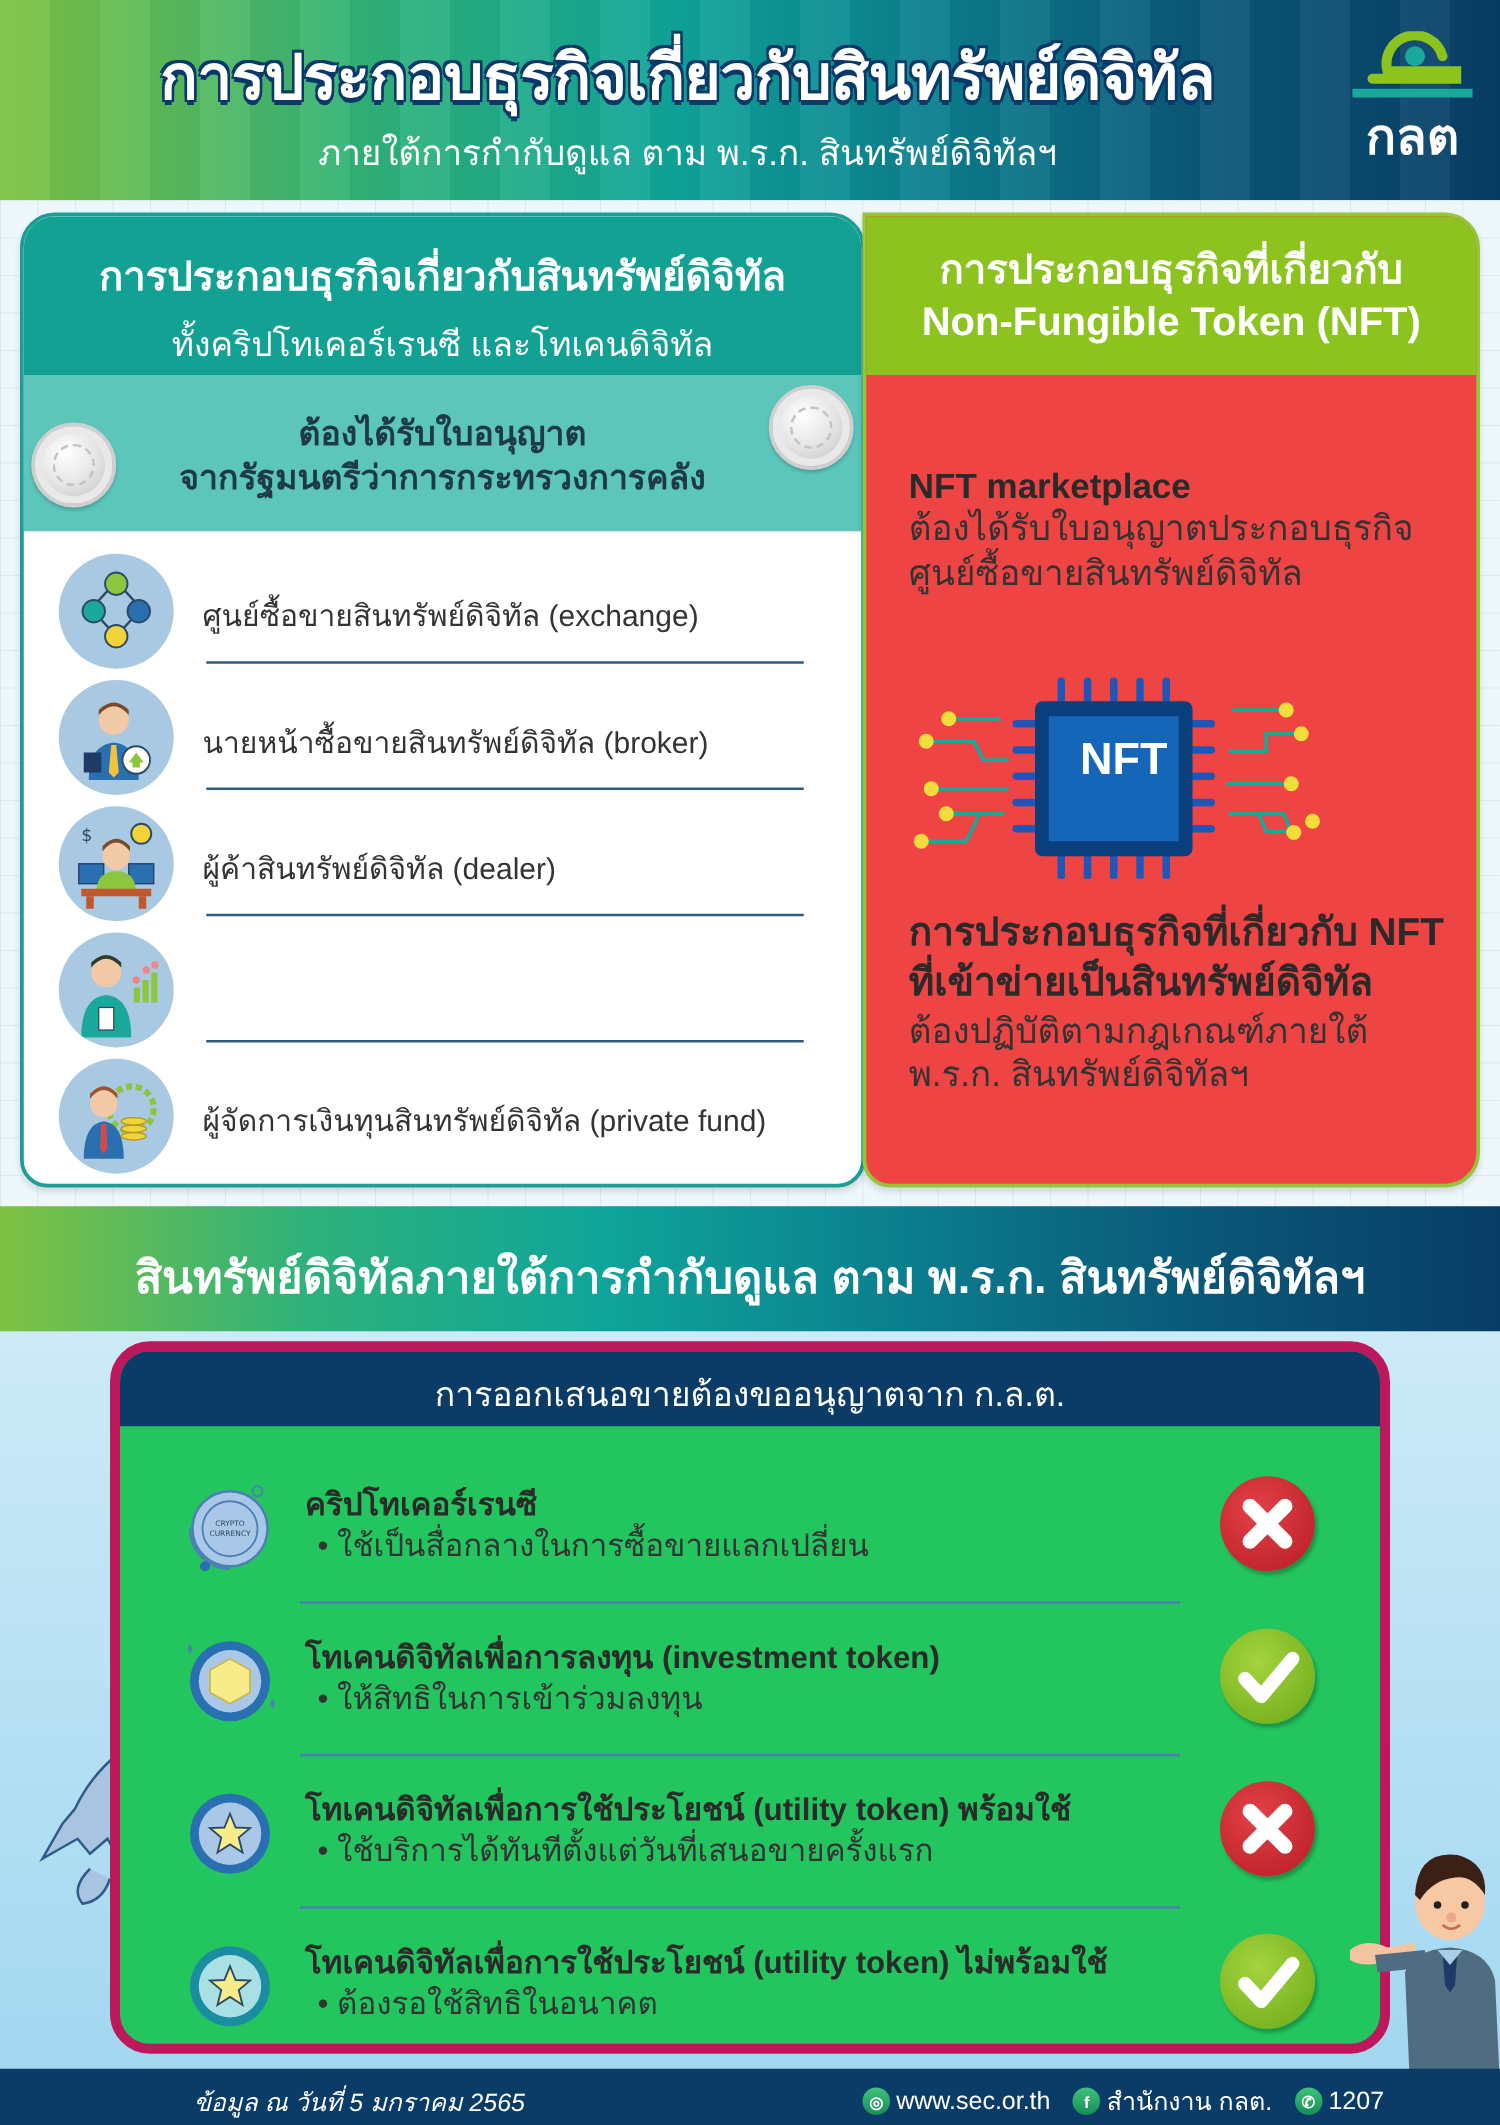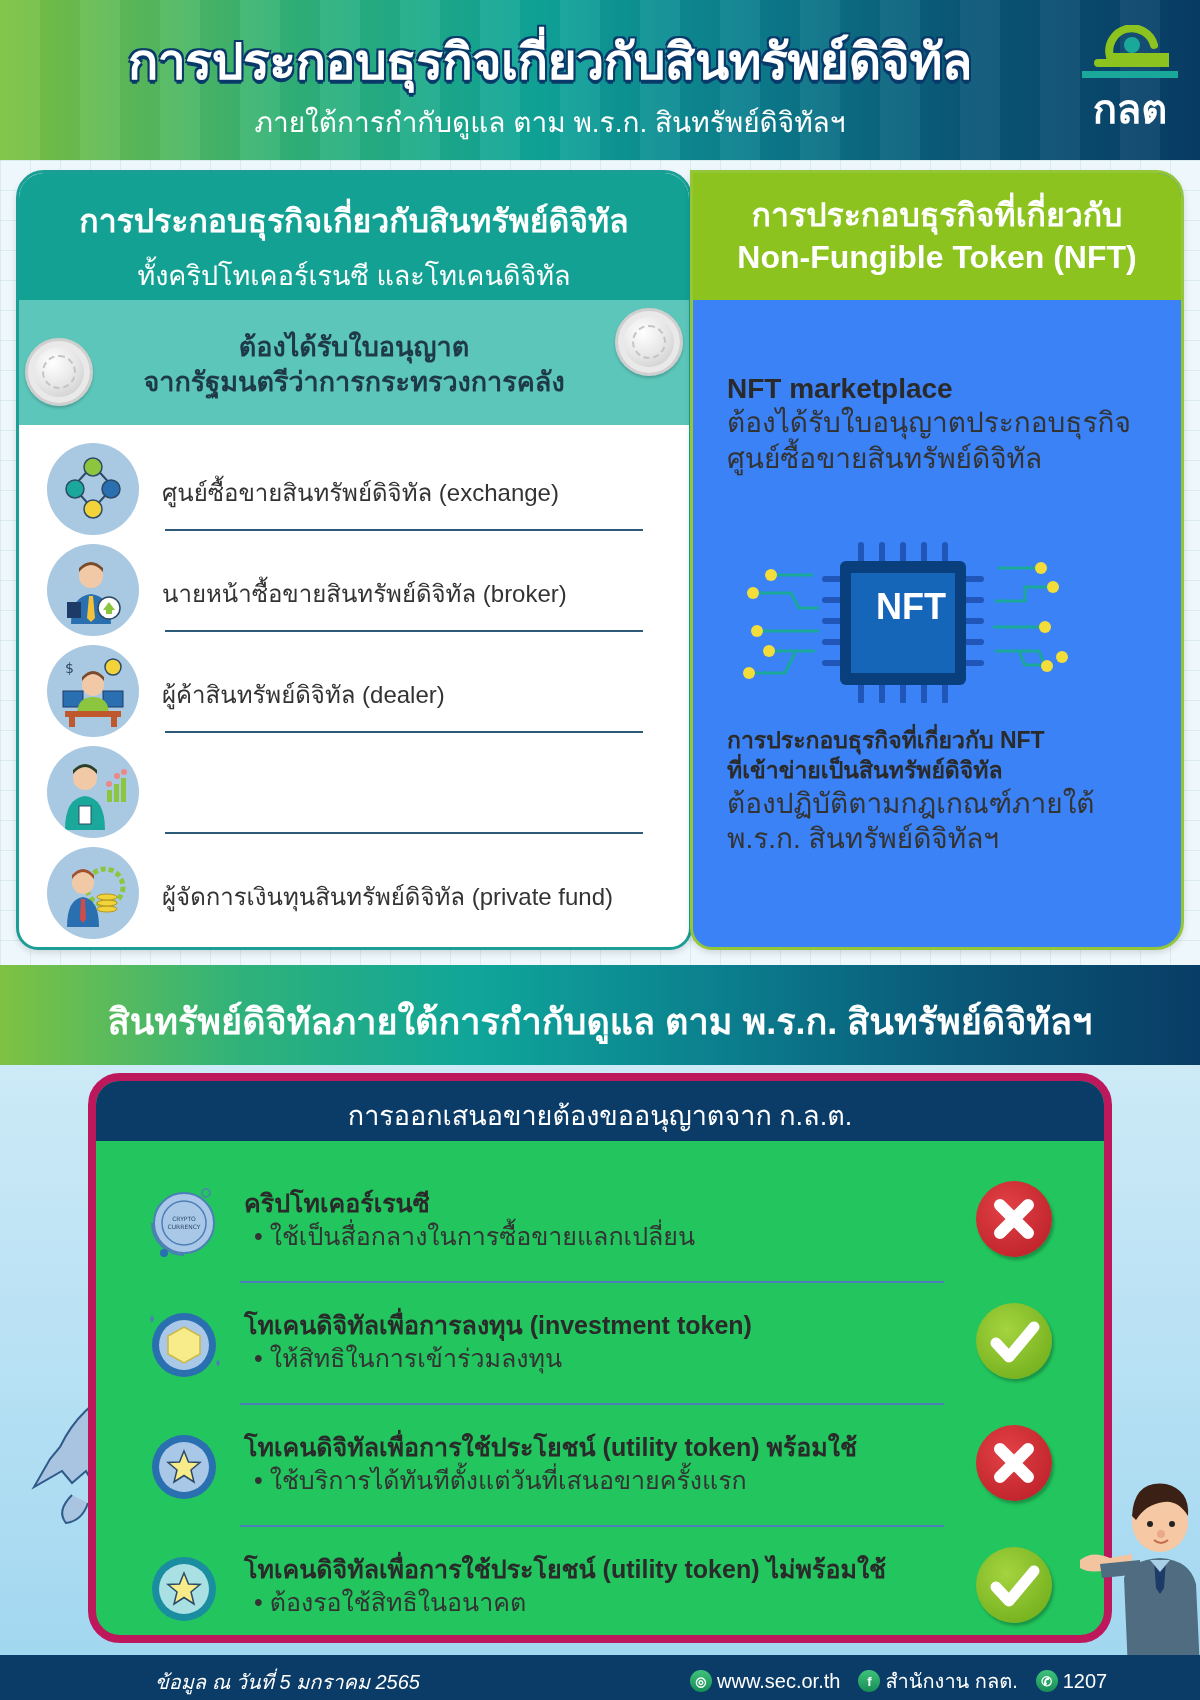--- a/index.html
+++ b/index.html
@@ -86,34 +86,34 @@
   .biz-label {
     position: absolute; left: 115px; top: 30px; font-family: "Liberation Sans", sans-serif;
     font-size: 24px; color: #333;
   }
   .biz-divider {
     position: absolute; left: 118px; top: 86px; width: 478px; height: 2px; background: #2f5b7a;
   }
 
   .panel-right {
     position: absolute; left: 690px; top: 170px; width: 494px; height: 780px;
-    background: #3b82f6; border: 3px solid #94c63a; border-radius: 0 28px 28px 22px;
+    background: #ef4444; border: 3px solid #94c63a; border-radius: 0 28px 28px 22px;
     overflow: hidden; box-shadow: 0 3px 6px rgba(0,0,0,0.12);
   }
   .panel-right-head {
     height: 127px; background: #8cc31f; color: #fff; text-align: center; padding-top: 22px;
     font-family: "Liberation Sans", sans-serif; font-weight: 700; font-size: 32px; line-height: 1.3;
   }
   .nft-block { position: absolute; left: 34px; top: 200px; font-family: "Liberation Sans", sans-serif; color: #333; }
   .nft-block .b-title { font-weight: 700; font-size: 28px; color: #2a2a2a; }
   .nft-block .b-text { font-size: 28px; line-height: 1.27; }
   .nft-block2 { position: absolute; left: 34px; top: 553px; font-family: "Liberation Sans", sans-serif; color: #333; }
-  .nft-block2 .b-title { font-weight: 700; font-size: 23px; line-height: 1.3; color: #2a2a2a; }
+  .nft-block2 .b-title { font-weight: 700; font-size: 31px; line-height: 1.3; color: #2a2a2a; }
   .nft-block2 .b-text { font-size: 28px; line-height: 1.27; }
-  .chip { position: absolute; left: 40px; top: 360px; width: 360px; height: 170px; }
+  .chip { position: absolute; left: 28px; top: 360px; width: 360px; height: 170px; }
   .chip-label {
     position: absolute; left: 133px; top: 53px; width: 90px; text-align: center;
     font-family: "Liberation Sans", sans-serif; font-weight: 700; font-size: 36px; color: #ffffff;
   }
 
   
   .banner2 {
     position: absolute; left: 0; top: 965px; width: 1200px; height: 100px;
     background: linear-gradient(90deg, #7ec242 0%, #2fb27a 20%, #0fa59a 40%, #0b7f8e 60%, #0a5878 80%, #083d66 100%);
     overflow: hidden;

